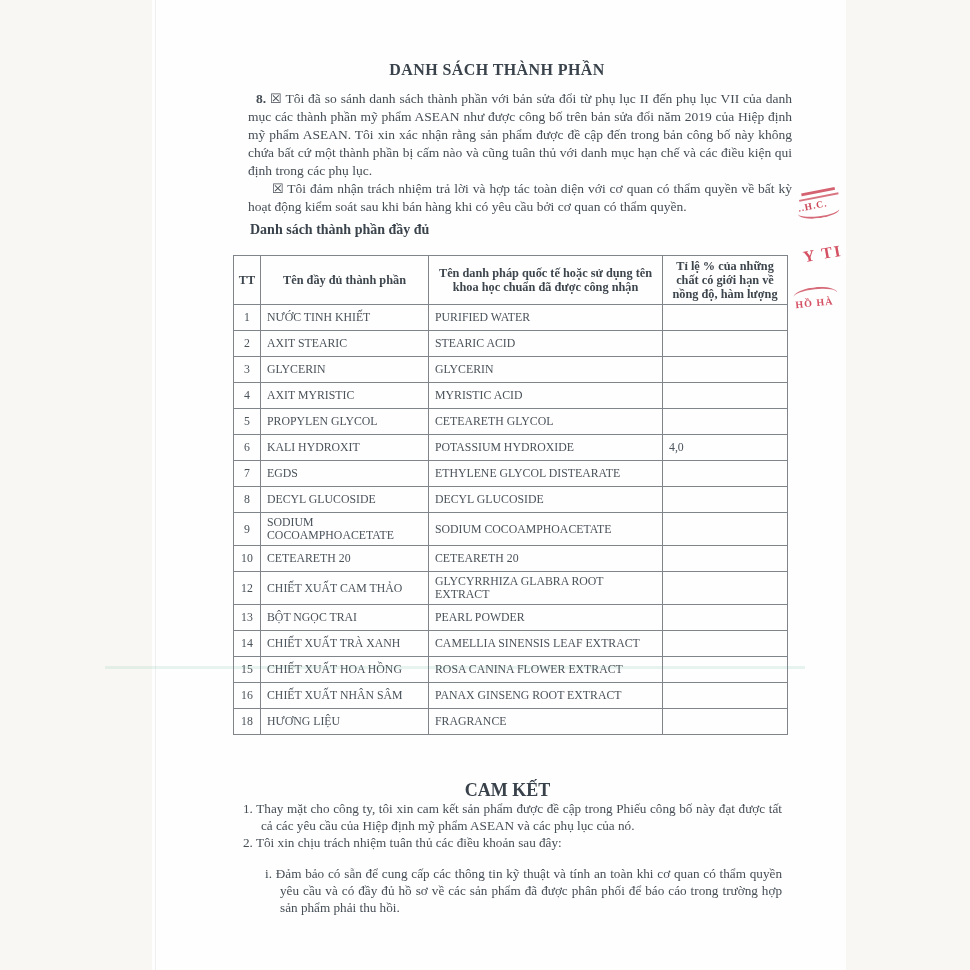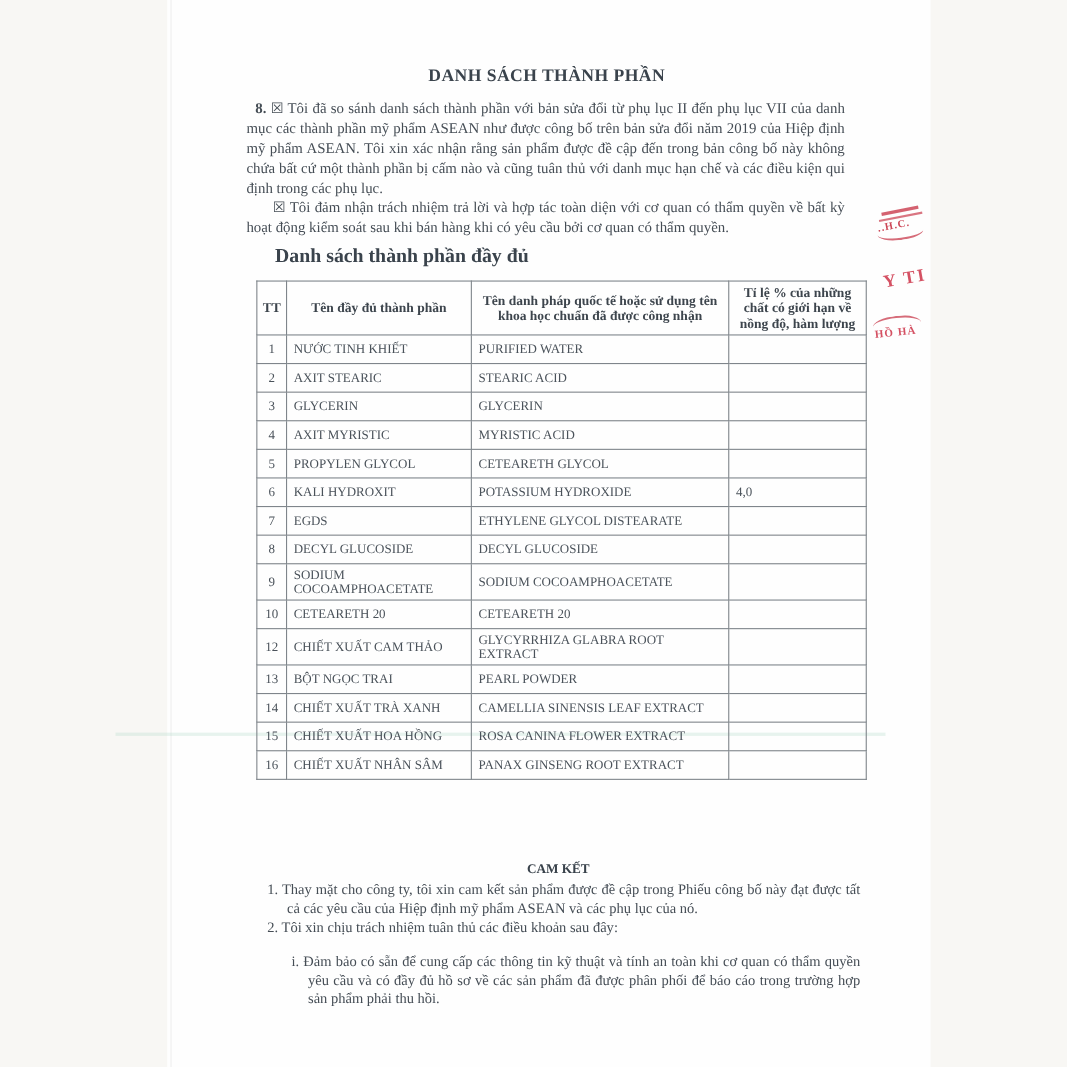--- a/index.html
+++ b/index.html
@@ -20,31 +20,31 @@
   .scan-strip{
     position:absolute;left:105px;top:666px;width:700px;height:3px;
     background:rgba(172,214,196,0.28);
   }
   .doc-title{
     position:absolute;top:61px;left:12px;width:970px;
     text-align:center;font-weight:bold;font-size:16px;letter-spacing:0.4px;
     color:#3a434c;
   }
   .intro{
-    position:absolute;top:90px;left:224px;width:544px;
+    position:absolute;top:90px;left:248px;width:544px;
     font-size:13.5px;line-height:18px;text-align:justify;color:#454d55;
   }
   .intro p{margin:0;}
   .intro p.p1{text-indent:8px;}
   .intro p.p2{text-indent:24px;}
   .num{font-weight:bold;}
   .cb{font-size:13px;}
   .section-heading{
     position:absolute;top:222px;left:250px;
-    font-weight:bold;font-size:18px;color:#3a434c;
+    font-weight:bold;font-size:14px;color:#3a434c;
   }
   table.ingredients{
     position:absolute;top:255px;left:233px;width:554px;
     border-collapse:collapse;table-layout:fixed;
     font-size:11.8px;line-height:13px;color:#4a525a;
   }
   table.ingredients th, table.ingredients td{
     border:1px solid #7f858b;
     padding:3px 6px;
     vertical-align:middle;
@@ -55,21 +55,21 @@
   }
   td.tt{text-align:center;height:19px;}
   td.vn{padding-left:8px;font-family:Liberation Serif, serif;}
   td.inci{padding-left:12px;padding-right:8px;}
   td.pct{text-align:left;}
   .commit{
     position:absolute;top:782px;left:233px;width:549px;
     font-size:13.2px;line-height:17px;color:#454d55;
   }
   .commit-heading{
-    text-align:center;font-weight:bold;font-size:12px;color:#39424b;
+    text-align:center;font-weight:bold;font-size:18px;color:#39424b;
     margin-bottom:1px;
   }
   .c-item{margin-left:10px;padding-left:18px;text-indent:-18px;text-align:justify;}
   .c-sub{margin-left:10px;padding-left:37px;text-indent:-15px;text-align:justify;margin-top:14px;}
   
   .stamp{position:absolute;color:#cc4757;}
   .stamp1{left:795px;top:188px;width:50px;height:38px;transform:rotate(-7deg);}
   .stamp1 .bar1{position:absolute;top:2px;left:8px;width:34px;height:3px;background:rgba(204,71,87,0.85);transform:rotate(-4deg);}
   .stamp1 .bar2{position:absolute;top:8px;left:5px;width:40px;height:2px;background:rgba(204,71,87,0.75);transform:rotate(-4deg);}
   .stamp1 .txt{position:absolute;top:12px;left:3px;font-size:9.5px;font-weight:bold;letter-spacing:1px;transform:rotate(-4deg);}
@@ -194,20 +194,26 @@
         <td class="vn">CHIẾT XUẤT HOA HỒNG</td>
         <td class="inci">ROSA CANINA FLOWER EXTRACT</td>
         <td class="pct"></td>
       </tr>
       <tr>
         <td class="tt">16</td>
         <td class="vn">CHIẾT XUẤT NHÂN SÂM</td>
         <td class="inci">PANAX GINSENG ROOT EXTRACT</td>
         <td class="pct"></td>
       </tr>
+      <tr>
+        <td class="tt">18</td>
+        <td class="vn">HƯƠNG LIỆU</td>
+        <td class="inci">FRAGRANCE</td>
+        <td class="pct"></td>
+      </tr>
     </tbody>
 </table>
 
 <div class="commit">
   <div class="commit-heading">CAM KẾT</div>
   <div>
       <div class="c-item">1. Thay mặt cho công ty, tôi xin cam kết sản phẩm được đề cập trong Phiếu công bố này đạt được tất cả các yêu cầu của Hiệp định mỹ phẩm ASEAN và các phụ lục của nó.</div>
       <div class="c-item">2. Tôi xin chịu trách nhiệm tuân thủ các điều khoản sau đây:</div>
       <div class="c-sub">i. Đảm bảo có sẵn để cung cấp các thông tin kỹ thuật và tính an toàn khi cơ quan có thẩm quyền yêu cầu và có đầy đủ hồ sơ về các sản phẩm đã được phân phối để báo cáo trong trường hợp sản phẩm phải thu hồi.</div>
     </div>

